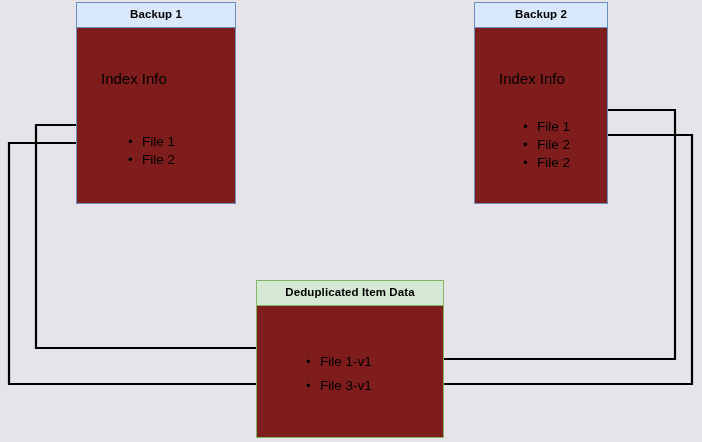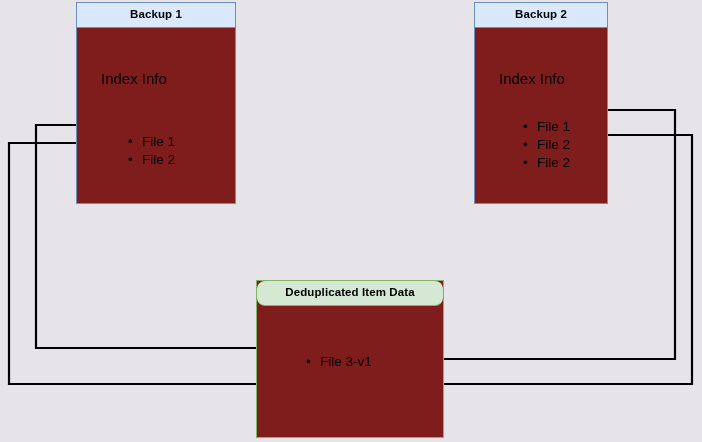--- a/index.html
+++ b/index.html
@@ -74,21 +74,20 @@
     background: #e4e2e6;
   }
 
   
   .node.green {
     border: 1.6px solid #82b366;
   }
   .node.green .node-title {
     background: #d5e8d4;
     border-bottom: 1.6px solid #82b366;
-    border-radius: 8px;
   }
   .node.green .node-body {
     background: #e4e2e6;
   }
 
   
   #backup1 { left: 76px;  top: 2px;   width: 160px; height: 202px; }
   #backup2 { left: 474px; top: 2px;   width: 134px; height: 202px; }
   #dedup   { left: 256px; top: 280px; width: 188px; height: 158px; }
 
@@ -173,18 +172,19 @@
         <li>File 2</li>
         <li>File 2</li>
       </ul>
     </div>
   </div>
 
   <div class="node green" id="dedup">
     <div class="node-title">Deduplicated Item Data</div>
     <div class="node-body">
       <ul class="file-list">
+        <li>File 1-v1</li>
         <li>File 3-v1</li>
       </ul>
     </div>
   </div>
 
 </div>
 
 </body></html>

